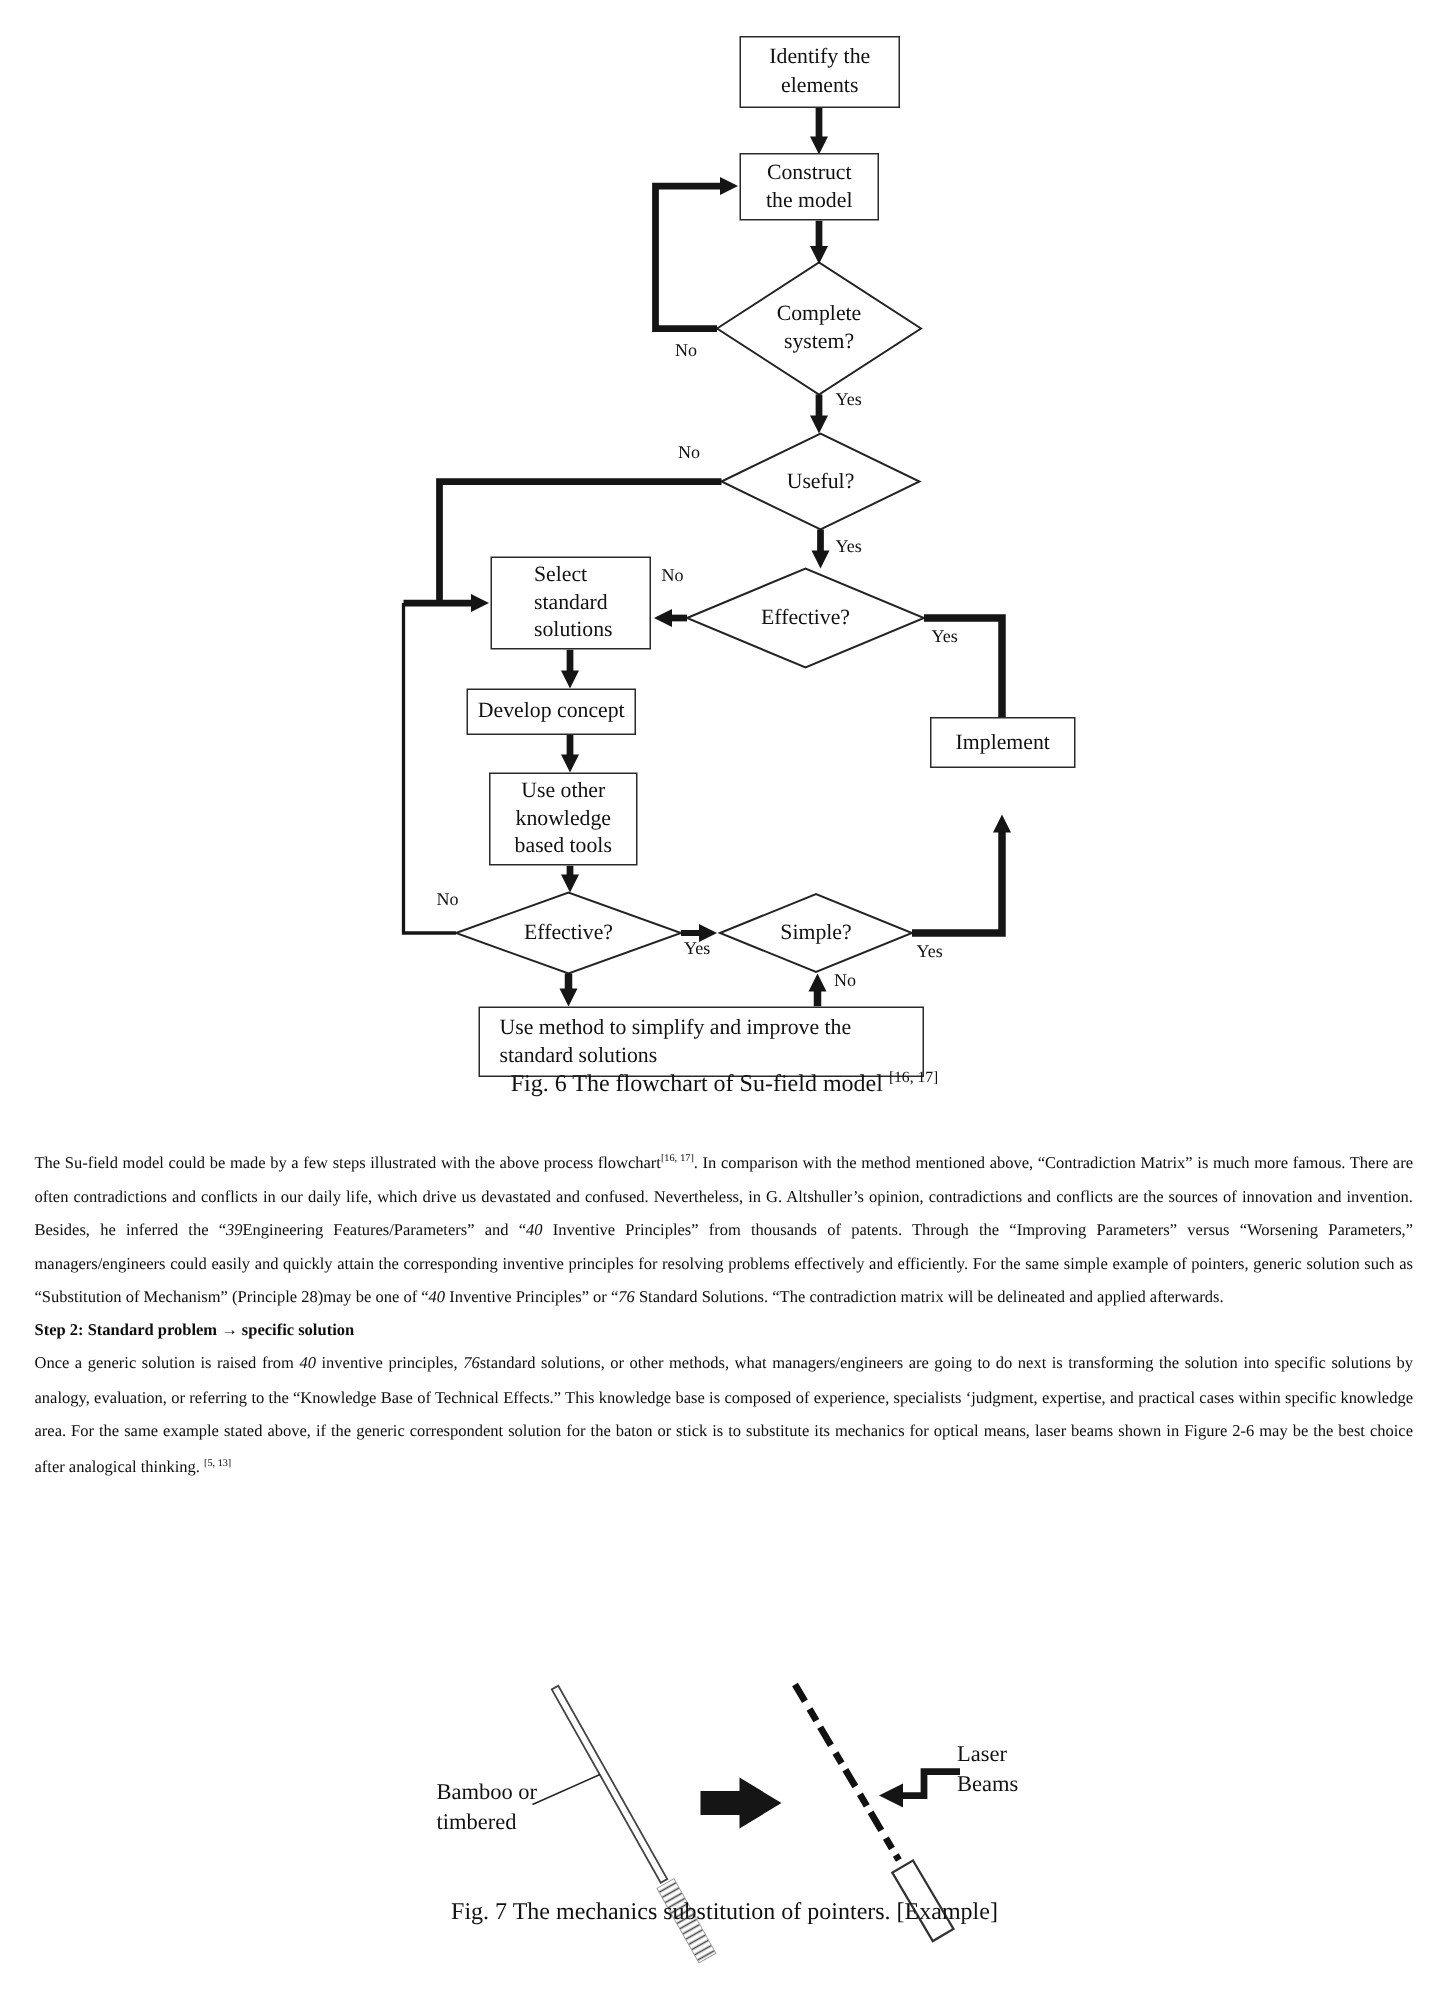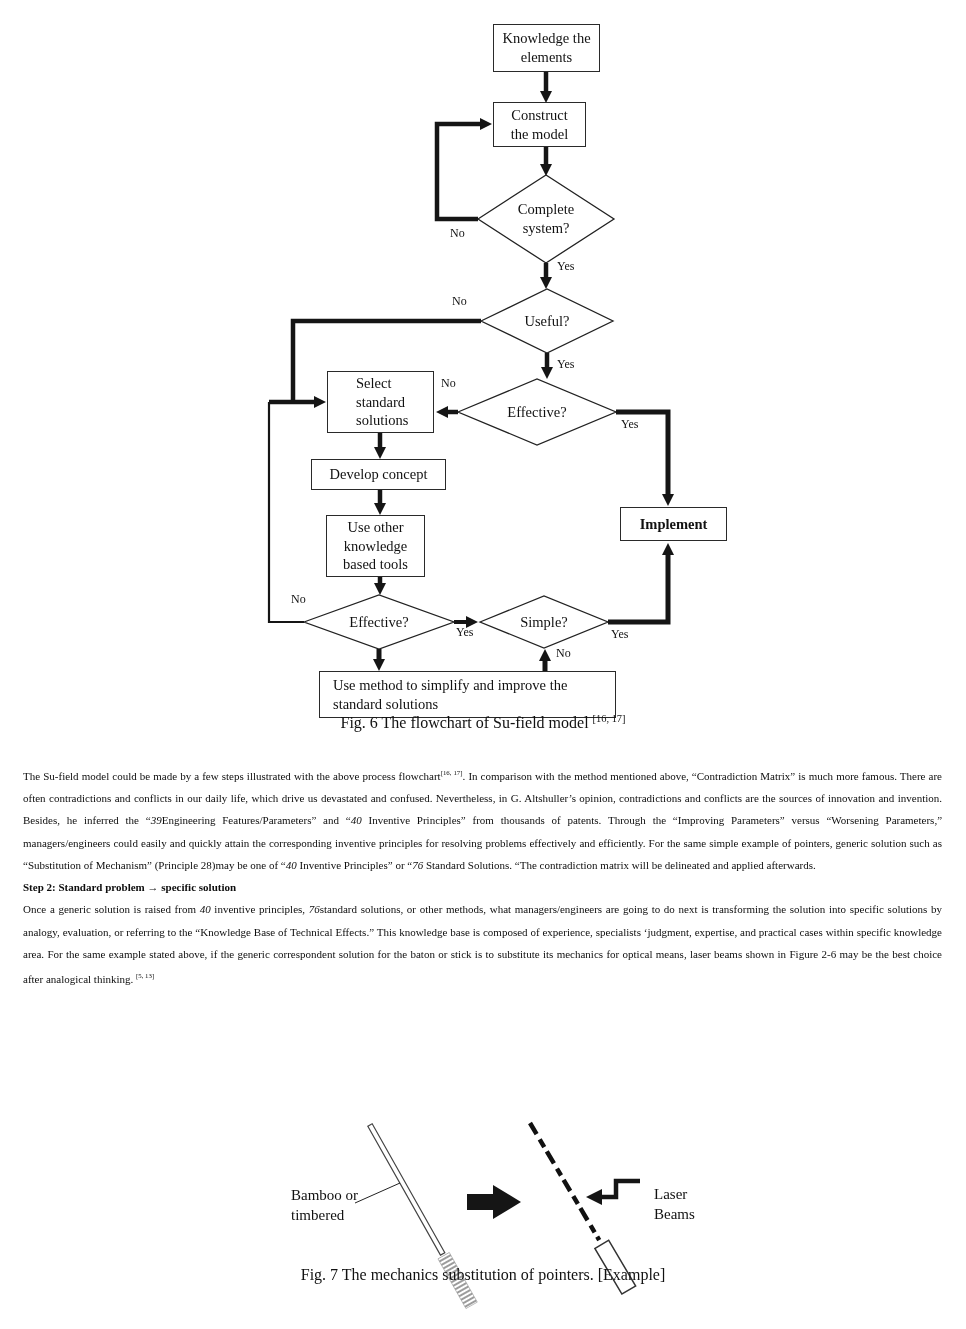--- a/index.html
+++ b/index.html
@@ -84,32 +84,32 @@
       <polygon class="head" points="379,671 373,659 385,659"></polygon>
 
       <line class="ink" stroke-width="5" x1="545" y1="671" x2="545" y2="660"></line>
       <polygon class="head" points="545,649 539,661 551,661"></polygon>
 
       <polyline class="ink" stroke-width="5" points="608,622 668,622 668,554"></polyline>
       <polygon class="head" points="668,543 662,555 674,555"></polygon>
     </g>
   </svg>
 
-  <div class="box" style="left:493px;top:24px;width:107px;height:48px;">Knowledge the
+  <div class="box" style="left:493px;top:24px;width:107px;height:48px;">Identify the
 elements</div>
   <div class="box" style="left:493px;top:102px;width:93px;height:45px;">Construct
 the model</div>
   <div class="box leftalign" style="left:327px;top:371px;width:107px;height:62px;padding-left:28px;">Select
 standard
 solutions</div>
-  <div class="box" style="left:311px;top:459px;width:135px;height:31px;">Develop concept</div>
+  <div class="box" style="left:311px;top:459px;width:113px;height:31px;">Develop concept</div>
   <div class="box" style="left:326px;top:515px;width:99px;height:62px;">Use other
 knowledge
 based tools</div>
-  <div class="box" style="left:620px;top:507px;width:107px;height:34px;font-weight:bold;">Implement</div>
+  <div class="box" style="left:620px;top:478px;width:97px;height:34px;">Implement</div>
   <div class="box leftalign" style="left:319px;top:671px;width:297px;height:47px;">Use method to simplify and improve the
 standard solutions</div>
 
   <div class="dlabel" style="left:486px;top:200px;width:120px;">Complete
 system?</div>
   <div class="dlabel" style="left:497px;top:312px;width:100px;">Useful?</div>
   <div class="dlabel" style="left:487px;top:403px;width:100px;">Effective?</div>
   <div class="dlabel" style="left:329px;top:613px;width:100px;">Effective?</div>
   <div class="dlabel" style="left:494px;top:613px;width:100px;">Simple?</div>
 
@@ -152,18 +152,18 @@
       <line x1="0" y1="0" x2="0" y2="136" stroke="#111" stroke-width="4.5" stroke-dasharray="13 6 9 5 14 6 8 5"></line>
       <rect x="-8" y="141" width="16" height="53" fill="#fff" stroke="#333" stroke-width="1.5"></rect>
     </g>
 
     <polyline class="ink" stroke-width="4.5" points="640,66 616,66 616,82 601,82"></polyline>
     <polygon class="head" points="586,82 602,74 602,90"></polygon>
   </svg>
 
   <div class="freelabel" style="left:291px;top:1185px;">Bamboo or
 timbered</div>
-  <div class="freelabel" style="left:654px;top:1160px;margin-top:24px;">Laser
+  <div class="freelabel" style="left:638px;top:1160px;">Laser
 Beams</div>
 
   <div class="figcap" style="top:1266px;">Fig. 7 The mechanics substitution of pointers. [Example]</div>
 
 </div>
 
 </body></html>

